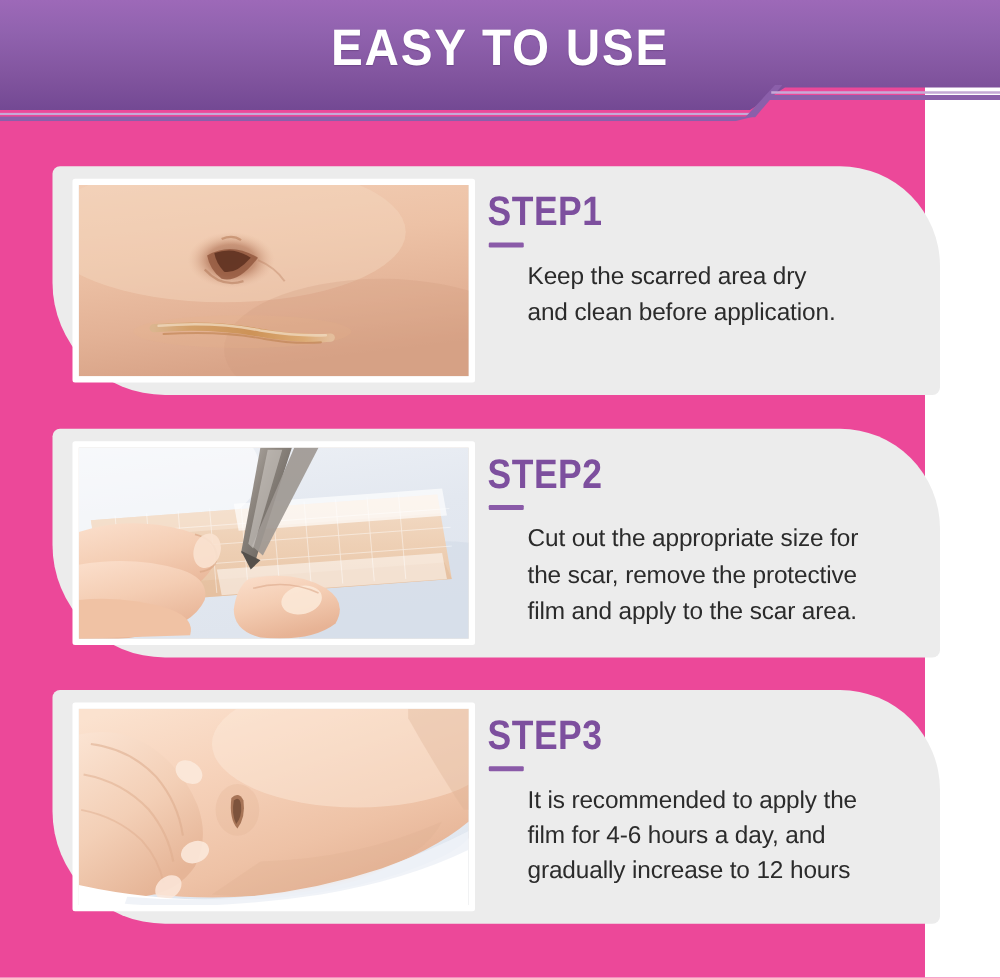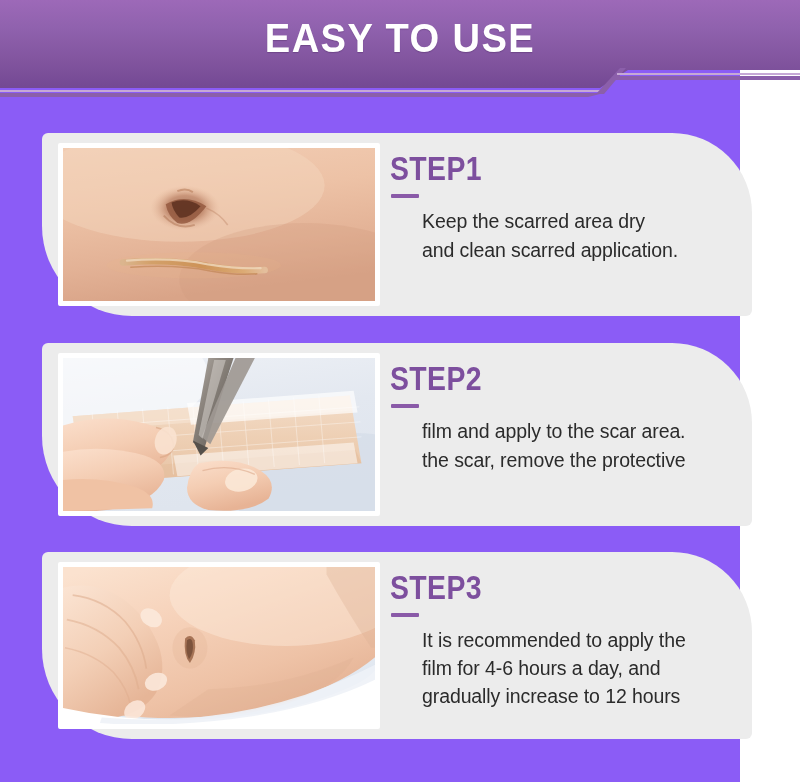--- a/index.html
+++ b/index.html
@@ -13,21 +13,21 @@
     overflow: hidden;
     background: #ffffff;
     font-family: "Liberation Sans", "DejaVu Sans", sans-serif;
     -webkit-font-smoothing: antialiased;
   }
 
   .page {
     position: relative;
     width: 740px;
     height: 782px;
-    background: #8b5cf6;
+    background: #ec4899;
   }
 
   
   .banner {
     position: absolute;
     left: 0;
     top: 0;
     width: 800px;
     height: 96px;
   }
@@ -223,21 +223,21 @@
         <path d="M66 120 Q112 116 150 124 Q180 129 204 128" stroke="#f0ddc4" stroke-width="2.2" fill="none" stroke-linecap="round" opacity="0.85"></path>
         <path d="M70 127 Q118 124 152 131 Q180 136 200 134" stroke="#b07038" stroke-width="1.6" fill="none" stroke-linecap="round" opacity="0.55"></path>
         <ellipse cx="135" cy="125" rx="90" ry="14" fill="#e9b68c" opacity="0.18"></ellipse>
       </svg>
     </div>
     <div class="card-text">
       <div class="step-label">STEP1</div>
       <div class="step-dash"></div>
       <div class="step-body">
         <span>Keep the scarred area dry</span>
-        <span>and clean scarred application.</span>
+        <span>and clean before application.</span>
       </div>
     </div>
   </div>
 
   <div class="card" id="card-2">
     <div class="card-photo">
       <svg class="photo-canvas" viewBox="0 0 322 163" preserveAspectRatio="none">
         <defs>
           <linearGradient id="bgsoft2" x1="0" y1="0" x2="0.3" y2="1">
             <stop offset="0%" stop-color="#eef1f6"></stop>
@@ -301,22 +301,23 @@
         <path d="M150 0 L176 0 L146 96 L134 90 Z" fill="url(#steel2)"></path>
         <path d="M178 0 L198 0 L152 92 L143 84 Z" fill="#9e9892" opacity="0.92"></path>
         <path d="M156 2 L168 2 L144 86 L140 82 Z" fill="#cfcac4" opacity="0.6"></path>
         <path d="M134 88 L150 96 L142 104 Z" fill="#55504b"></path>
       </svg>
     </div>
     <div class="card-text">
       <div class="step-label">STEP2</div>
       <div class="step-dash"></div>
       <div class="step-body">
+        <span>Cut out the appropriate size for</span>
+        <span>the scar, remove the protective</span>
         <span>film and apply to the scar area.</span>
-        <span>the scar, remove the protective</span>
       </div>
     </div>
   </div>
 
   <div class="card" id="card-3">
     <div class="card-photo">
       <svg class="photo-canvas" viewBox="0 0 322 167" preserveAspectRatio="none">
         <defs>
           <linearGradient id="bg3" x1="0" y1="0" x2="0.4" y2="1">
             <stop offset="0%" stop-color="#f4f7fb"></stop>

